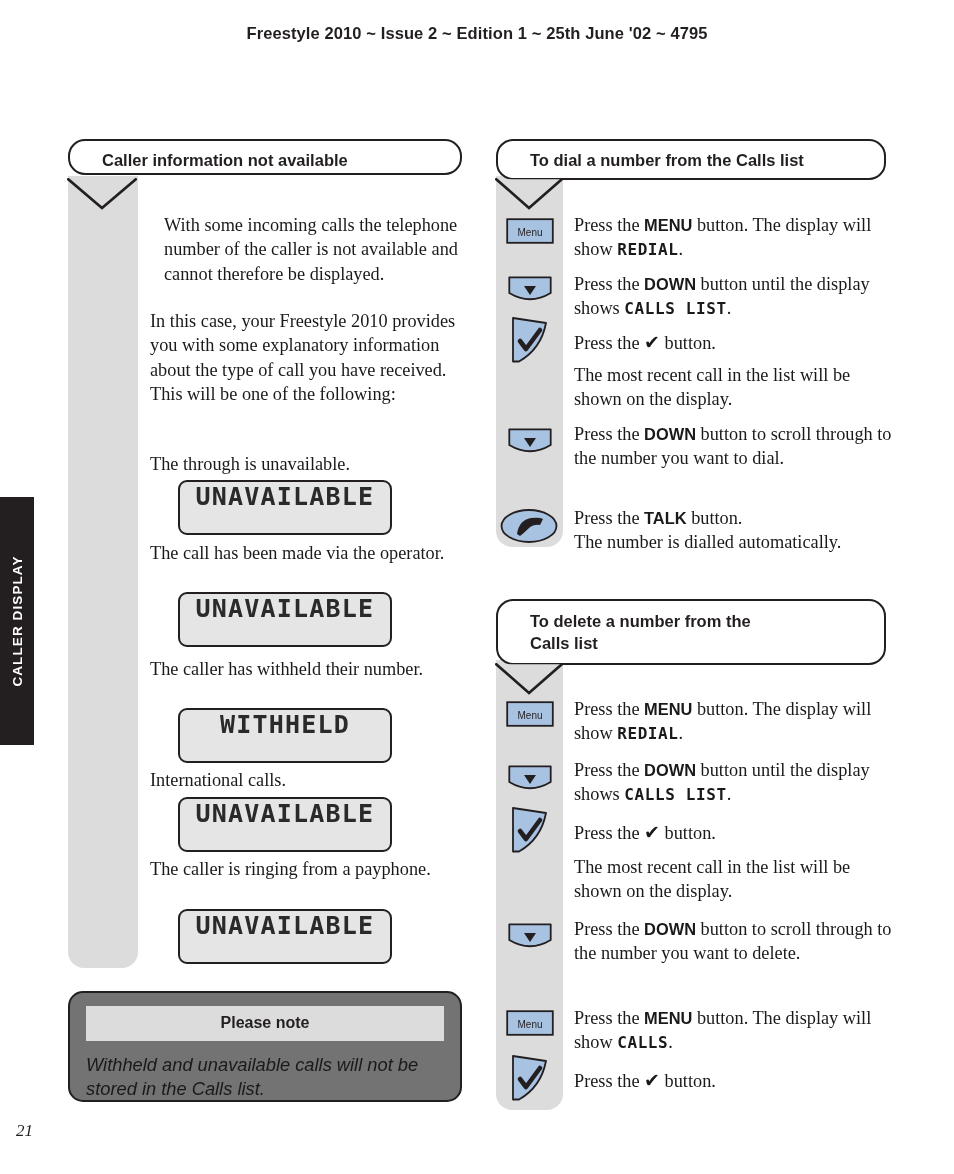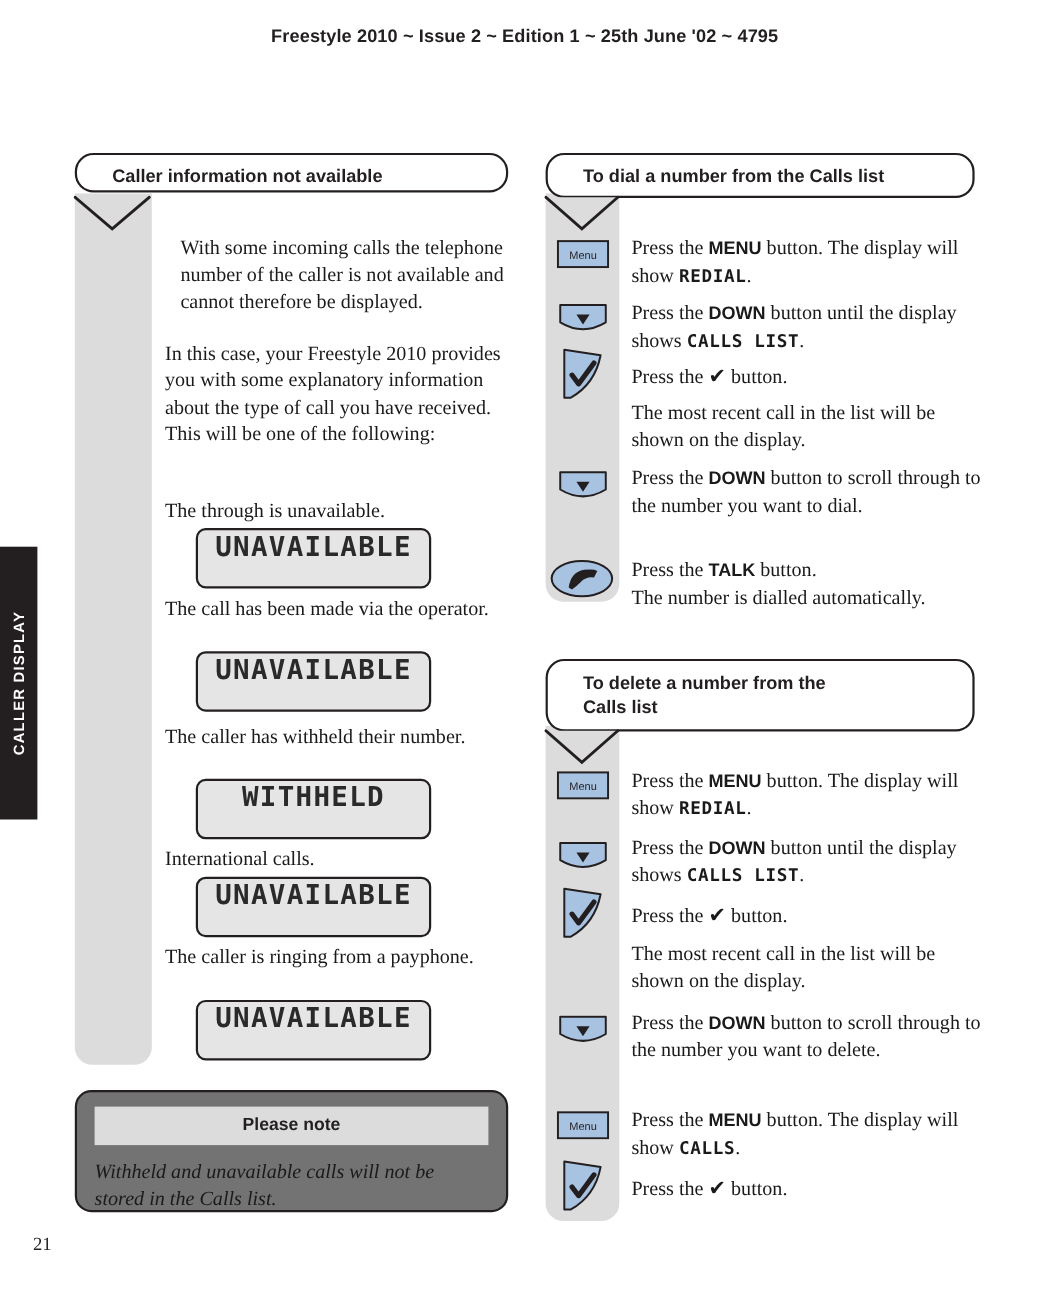--- a/index.html
+++ b/index.html
@@ -49,23 +49,24 @@
     color: #ffffff;
     font-family: "Liberation Sans", sans-serif;
     font-size: 13.5px;
     font-weight: 700;
     letter-spacing: 1.1px;
   }
 
   
   .page-number {
     position: absolute;
-    left: 30px;
+    left: 16px;
     top: 1121px;
     font-family: "Liberation Serif", serif;
+    font-style: italic;
     font-size: 17px;
     color: #231f20;
   }
 
   
   .bubble {
     position: absolute;
     box-sizing: border-box;
     border: 2.6px solid #231f20;
     border-radius: 17px;
@@ -141,21 +142,21 @@
   .note-band {
     background: #dcdcdc;
     text-align: center;
     font-family: "Liberation Sans", sans-serif;
     font-weight: 700;
     font-size: 16px;
     color: #231f20;
     padding: 8px 0 9px 0;
   }
   .note-body {
-    font-family: Liberation Serif, serif;
+    font-family: Liberation Sans, sans-serif;
     font-style: italic;
     font-size: 18.3px;
     line-height: 1.33;
     color: #1a1a1a;
     padding: 12px 16px 4px 16px;
   }
 
   
   .step-icon {
     position: absolute;

